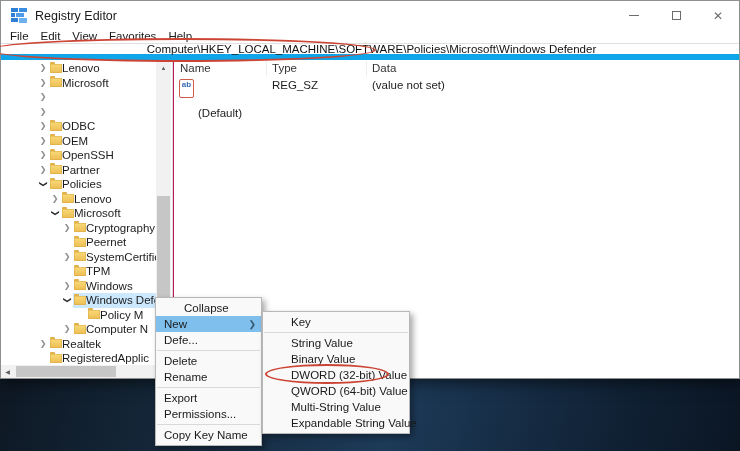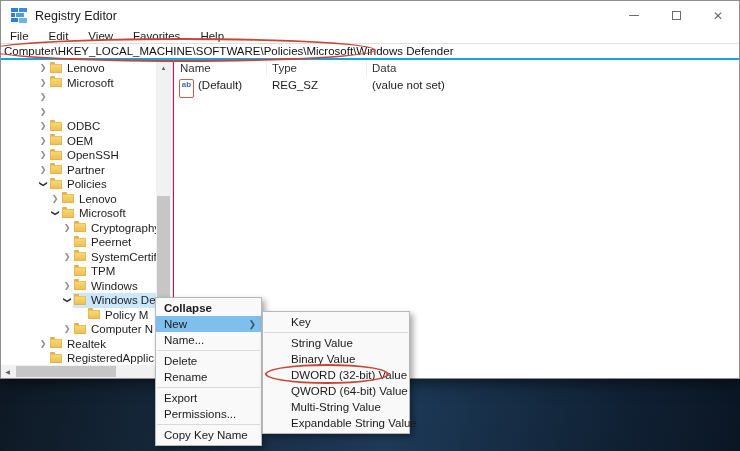--- a/index.html
+++ b/index.html
@@ -26,45 +26,45 @@
       linear-gradient(#4f9be8,#4f9be8) 5px 5px/8px 4px no-repeat,
       linear-gradient(#2f7fd4,#2f7fd4) 0 10px/7px 4px no-repeat,
       linear-gradient(#6db1f2,#6db1f2) 8px 10px/8px 9px no-repeat; }
   .title-text { font-size:12.5px; color:#1a1a1a; }
   .win-controls { position:absolute; right:0; top:0; height:29px; display:flex; }
   .wc { width:42px; height:29px; display:flex; align-items:center; justify-content:center;
     color:#6b6b6b; font-size:12px; cursor:default; }
   .wc .box { width:9px; height:9px; border:1px solid #6b6b6b; display:block; }
   .wc.min span.dash { display:block; width:10px; height:0; border-top:1px solid #6b6b6b; }
 
-  .menubar { height:13px; display:flex; align-items:center; padding-left:3px; background:#fff;gap:8px; }
+  .menubar { height:13px; display:flex; align-items:center; padding-left:3px; background:#fff; }
   .menu-item { font-size:11.5px; color:#1a1a1a; padding:0 6px; line-height:13px; }
 
-  .addressbar { height:17px; border-top:1px solid #e0e0e0; border-bottom:2px solid #0ea5e9;
-    display:flex; align-items:center; background:#fff; }
+  .addressbar { height:17px; border-top:1px solid #e0e0e0; border-bottom:6px solid #0ea5e9;
+    display:flex; align-items:center; background:#fff;justify-content:center; }
   .addressbar .addr { font-size:11.5px; color:#111; padding-left:3px; white-space:nowrap; }
 
   .main { position:absolute; left:0; top:59px; right:0; bottom:0; }
 
   
   .tree-pane { position:absolute; left:0; top:0; width:172px; bottom:0;
     border-right:1px solid #dcdcdc; background:#fff; overflow:hidden; }
   .tree-rows { position:absolute; left:0; top:1px; right:16px; }
   .trow { height:14.5px; display:flex; align-items:center; white-space:nowrap; overflow:hidden; }
   .chev { width:12px; flex:0 0 12px; font-size:8px; color:#8d8d8d; text-align:center;
     line-height:14px; }
   .chev.exp { color:#2b2b2b; }
   .chev.exp i { display:inline-block; font-style:normal; transform:rotate(90deg); }
   .rc { flex:1; display:flex; align-items:center; height:14.5px; padding-left:1px; }
   .rc.sel { background:#cbe8ff; }
   .folder { width:12px; height:9px; flex:0 0 12px; border-radius:1px; position:relative;
     background:linear-gradient(180deg,#f9da79,#ecbd53); box-shadow:inset 0 0 0 .5px #d9a83e; }
   .folder::before { content:""; position:absolute; top:-2px; left:0; width:5px; height:2px;
     background:#e3b14c; border-radius:1px 1px 0 0; }
-  .lbl { font-size:11.5px; color:#1c1c1c; margin-left:5px; }
+  .lbl { font-size:11.5px; color:#1c1c1c; }
   .lv1 .chev { margin-left:36px; } .lv2 .chev { margin-left:48px; }
   .lv3 .chev { margin-left:60px; } .lv4 .chev { margin-left:74px; }
 
   
   .vscroll { position:absolute; top:0; right:1px; width:15px; bottom:13px; background:#f1f1f1; }
   .vscroll .arr { height:15px; display:flex; align-items:center; justify-content:center;
     color:#5f5f5f; font-size:6px; }
   .vscroll .thumb { position:absolute; left:1px; right:1px; top:136px; height:164px; background:#c6c6c6; }
   .hscroll { position:absolute; left:0; right:1px; bottom:0; height:13px; background:#f1f1f1; }
   .hscroll .arr { position:absolute; left:0; top:0; width:13px; height:13px; display:flex;
@@ -72,34 +72,34 @@
   .hscroll .thumb { position:absolute; left:15px; top:1px; height:11px; width:100px; background:#c6c6c6; }
 
   
   .list-pane { position:absolute; left:173px; top:0; right:0; bottom:0; background:#fff; }
   .list-header { position:relative; height:17px; }
   .hcol { position:absolute; top:0; font-size:11.5px; color:#333; line-height:17px; }
   .hc-name { left:6px; } .hc-type { left:98px; } .hc-data { left:198px; }
   .hsep { position:absolute; top:1px; bottom:1px; width:1px; background:#ededed; }
   .list-row { position:relative; height:16px; }
   .cell { position:absolute; font-size:11.5px; color:#1c1c1c; line-height:16px; white-space:nowrap; }
-  .c-name { left:24px; } .c-type { left:98px; } .c-data { left:198px; }
+  .c-name { left:24px;margin-top:28px; } .c-type { left:98px; } .c-data { left:198px; }
   .ab-icon { position:absolute; left:5px; top:2px; width:15px; height:19px; border:1px solid #cf5b4c;
     border-radius:2px; background:#fff; color:#3b6eb5; font-size:8px; font-weight:bold;
     line-height:9px; text-align:center; }
 
   
   .cmenu { position:absolute; background:#f9f9f9; border:1px solid #b8b8b8;
     box-shadow:3px 3px 6px rgba(0,0,0,.35); padding:2px 0; z-index:30; }
   .menu-root { left:155px; top:297px; width:107px; }
   .menu-sub  { left:262px; top:311px; width:148px; }
   .mi { height:16px; line-height:16px; font-size:11.5px; color:#1a1a1a; padding-left:8px;
     position:relative; white-space:nowrap; }
   .menu-sub .mi { padding-left:28px; }
-  .mi.bold { font-weight:bold; }
+  .mi.bold { font-weight:normal;margin-left:20px; }
   .mi.hl { background:#7fbfee; }
   .mi .subarrow { position:absolute; right:5px; top:0; font-size:9px; color:#35576e; }
   .msep { height:1px; background:#d9d9d9; margin:2px 1px; }
 
   
   .oval { position:absolute; border:2px solid #cc4534; border-radius:50%; z-index:40;
     pointer-events:none; }
   .oval-address { left:-12px; top:38px; width:388px; height:24px; }
   .oval-dword { left:265px; top:364px; width:124px; height:20px; z-index:45; }
 </style>
@@ -305,21 +305,21 @@
         <span class="cell c-data">(value not set)</span>
       </div>
     </div>
 
   </div>
 </div>
 
 <div class="cmenu menu-root">
   <div class="mi bold">Collapse</div>
   <div class="mi hl"><span>New</span><span class="subarrow">❯</span></div>
-  <div class="mi">Name...</div>
+  <div class="mi">Defe...</div>
   <div class="msep"></div>
   <div class="mi">Delete</div>
   <div class="mi">Rename</div>
   <div class="msep"></div>
   <div class="mi">Export</div>
   <div class="mi">Permissions...</div>
   <div class="msep"></div>
   <div class="mi">Copy Key Name</div>
 </div>
 

